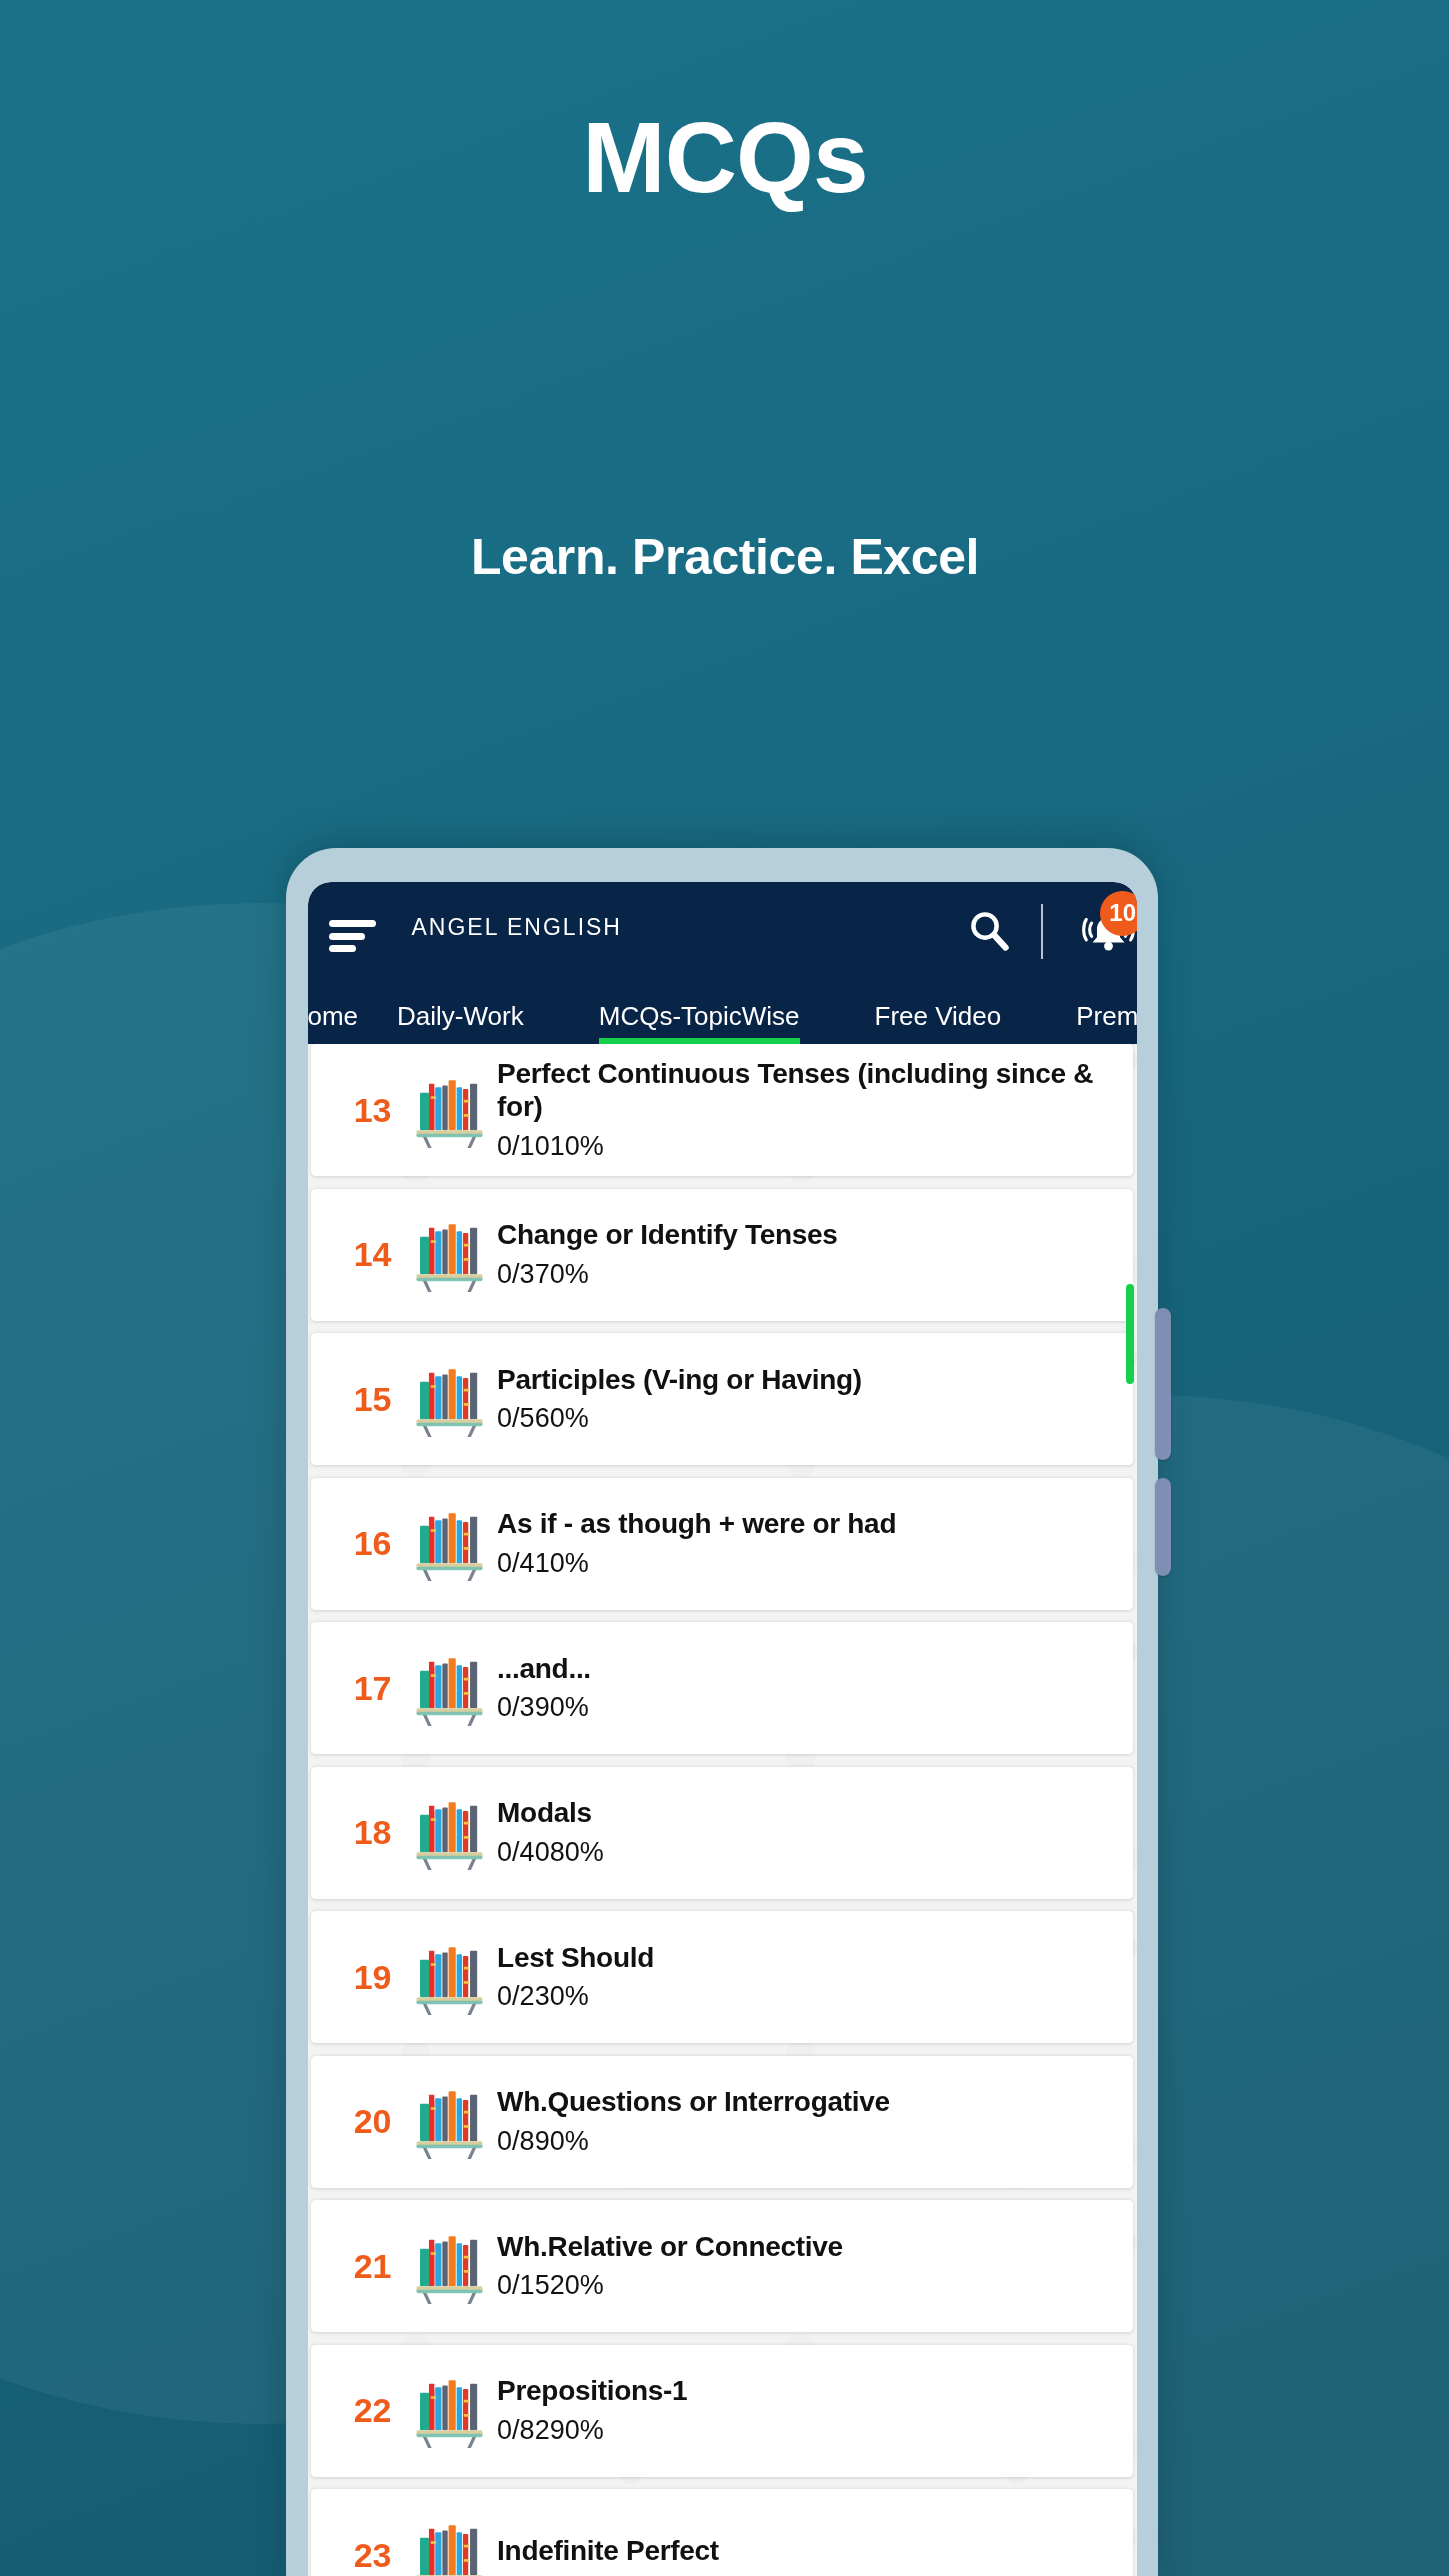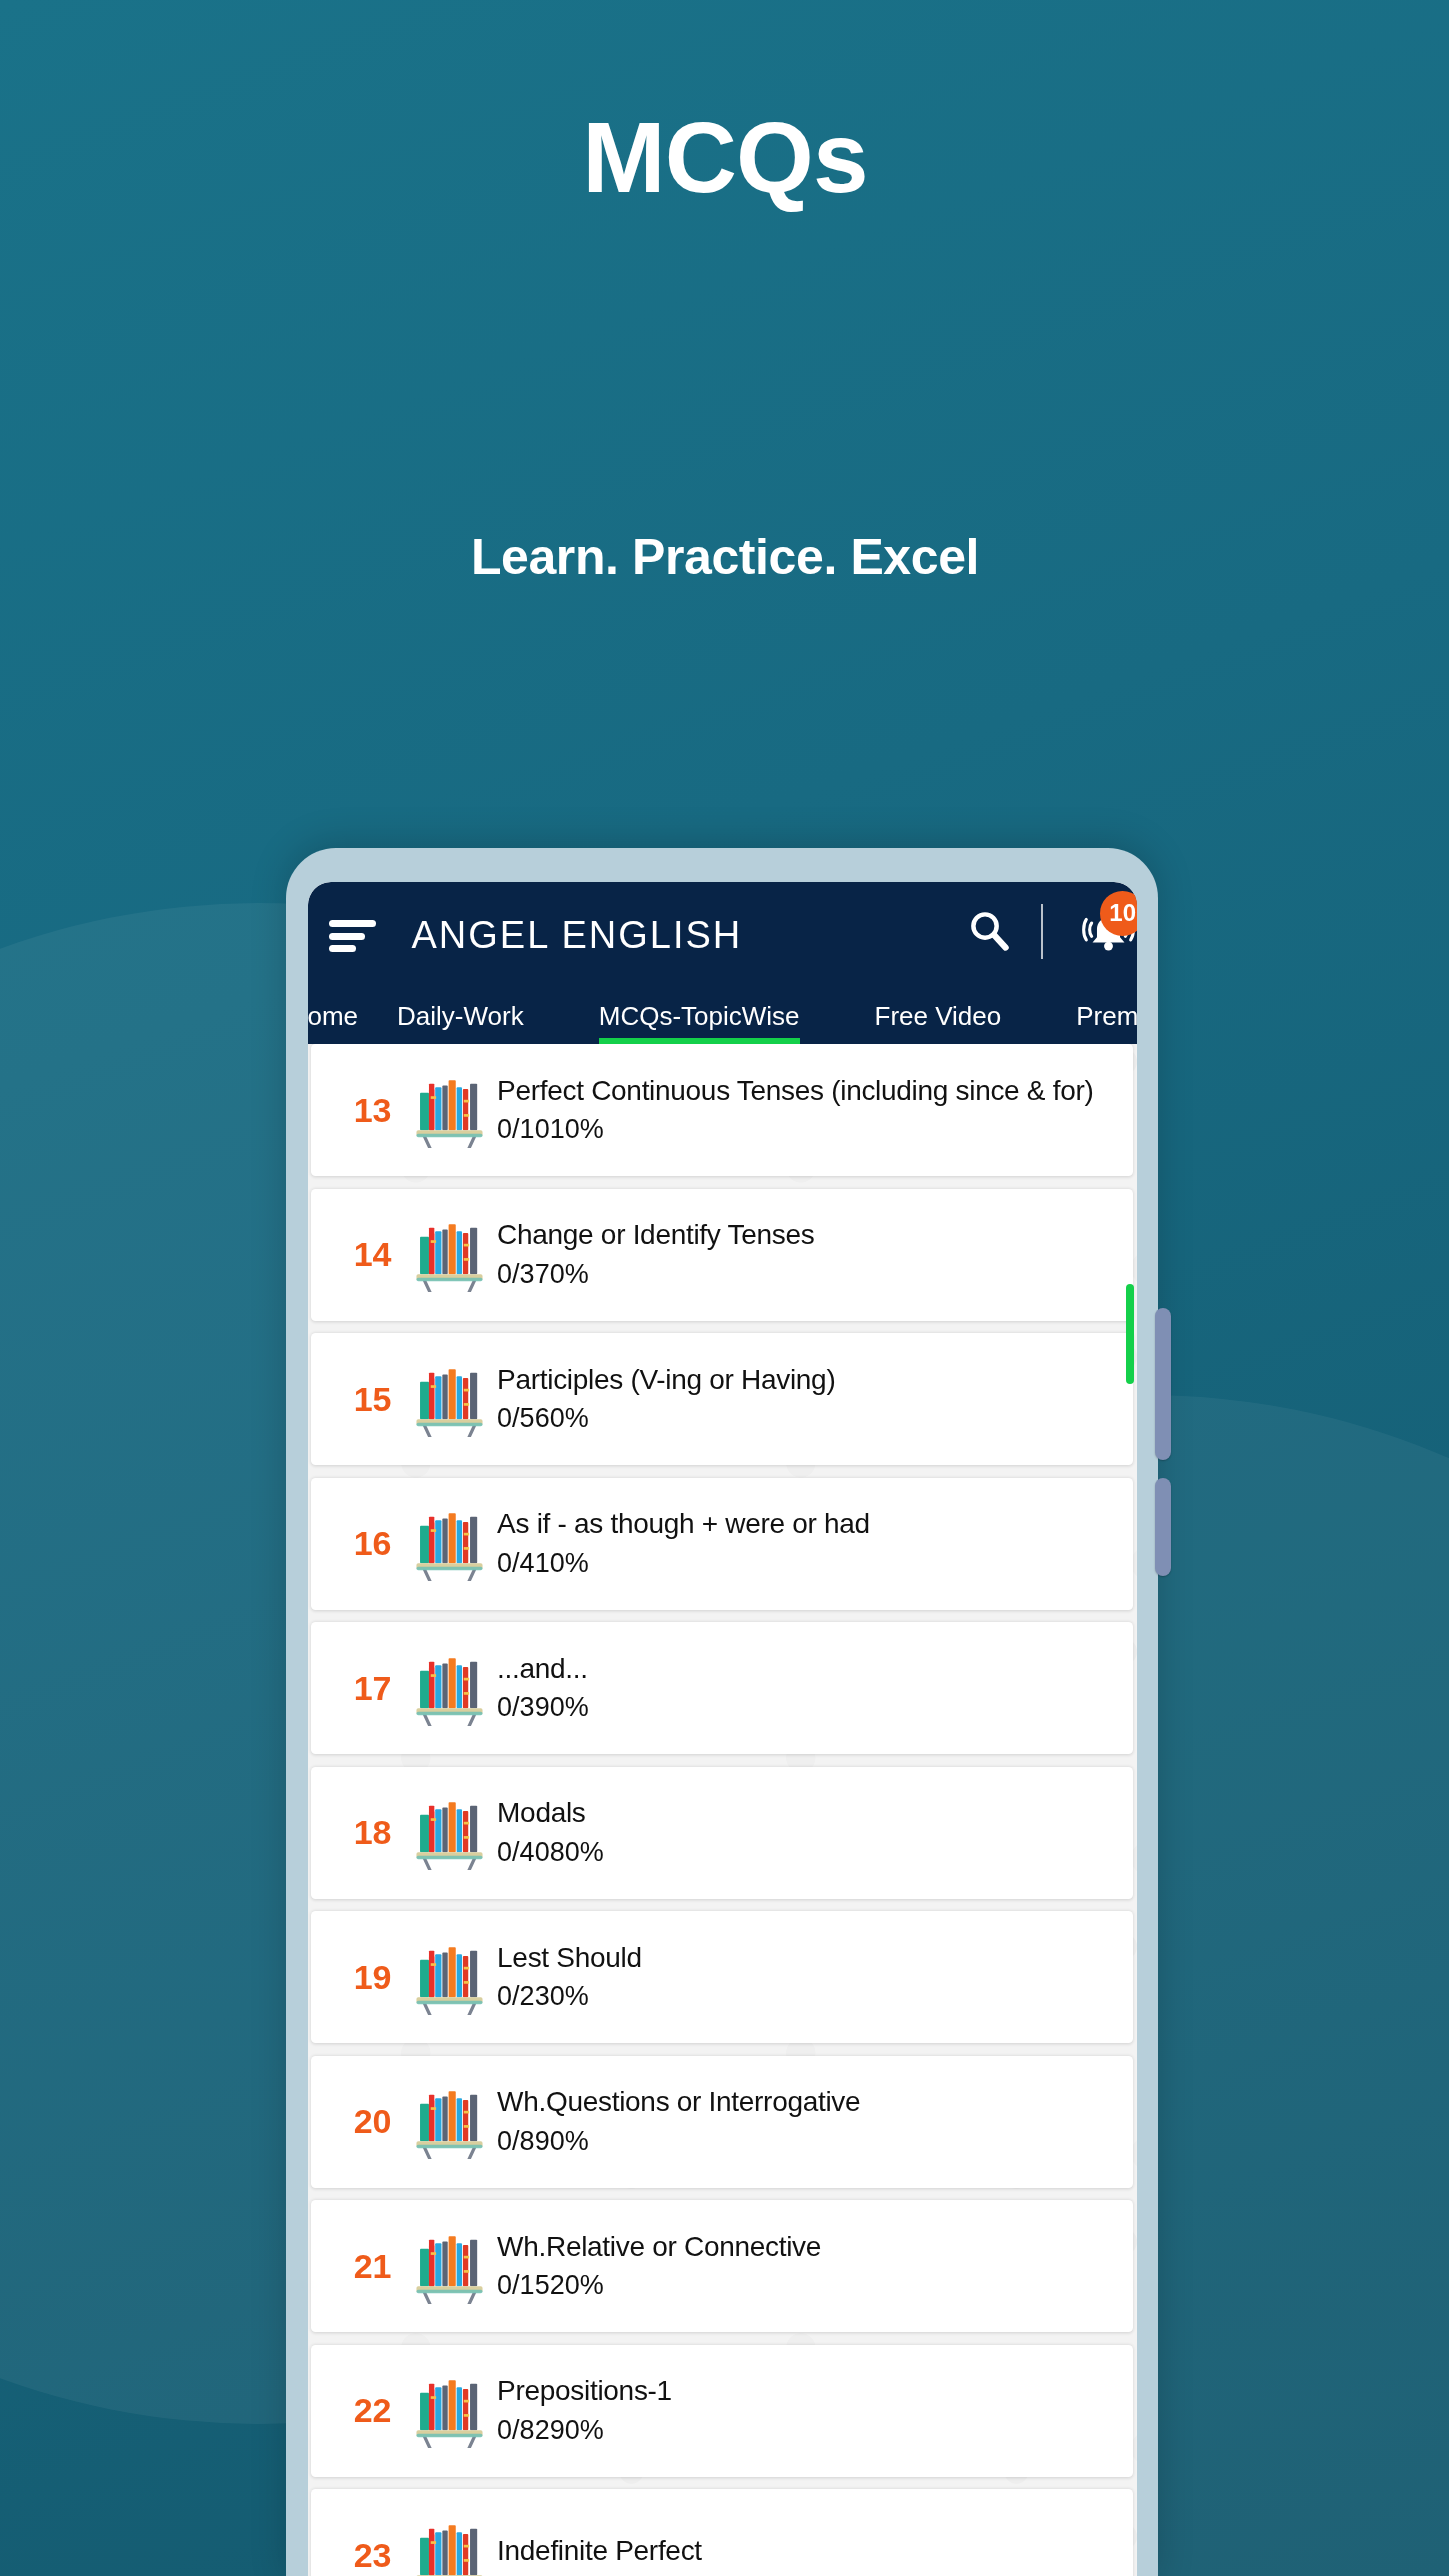--- a/index.html
+++ b/index.html
@@ -35,21 +35,21 @@
     background:#ffffff;border-radius:23px 23px 0 0;overflow:hidden;}
 
   
   .appbar{position:relative;height:98px;background:#082447;
     border-radius:23px 23px 0 0;}
   .hamburger{position:absolute;left:21.5px;top:38px;width:47px;height:27px;}
   .hamburger i{display:block;height:7.2px;border-radius:3.6px;background:#fff;margin-bottom:5.4px;}
   .hamburger i:nth-child(1){width:47px;}
   .hamburger i:nth-child(2){width:36px;}
   .hamburger i:nth-child(3){width:27px;}
-  .app-title{position:absolute;left:104px;top:32px;color:#fff;font-size:38px;
+  .app-title{position:absolute;left:104px;top:32px;color:#fff;font-size:23px;
     letter-spacing:2px;font-weight:400;}
   .search-icon{position:absolute;left:660px;top:27px;width:43px;height:43px;}
   .divider{position:absolute;left:733px;top:21.5px;width:2.7px;height:55px;
     background:rgba(255,255,255,.72);}
   .bell-wrap{position:absolute;left:773px;top:23px;width:55px;height:52px;}
   .badge{position:absolute;left:19.7px;top:-14.3px;min-width:45px;height:45px;
     border-radius:22.4px;background:#ef5b1a;color:#fff;font-size:24px;font-weight:bold;
     display:flex;align-items:center;justify-content:center;padding:0 3.6px;box-sizing:border-box;}
 
   
@@ -71,21 +71,21 @@
       radial-gradient(circle at 18% 76%, rgba(0,0,0,.035) 0 16px, transparent 17px),
       radial-gradient(circle at 84% 84%, rgba(0,0,0,.04) 0 11.6px, transparent 12.5px);
     background-size:385px 295px;}
   .card{position:relative;margin:0 3.6px 12.5px 3.6px;background:#fff;border-radius:4.5px;
     box-shadow:0 0.9px 3.6px rgba(0,0,0,.14);display:flex;align-items:center;
     min-height:114px;padding:9px 0;}
   .card .num{width:77px;flex:none;text-align:center;color:#ef5b1a;
     font-size:34px;font-weight:bold;padding-left:23px;}
   .shelf{width:77px;height:75px;flex:none;margin-right:9px;}
   .card .body{flex:1;padding-right:14.3px;}
-  .card .title{color:#111;font-size:28px;font-weight:normal;line-height:1.16;
+  .card .title{color:#111;font-size:28px;font-weight:bold;line-height:1.16;
     letter-spacing:-0.3px;}
   .card .meta{display:flex;align-items:flex-end;justify-content:flex-start;margin-top:7.2px;}
   .card .count{color:#111;font-size:27px;}
   .card .pct{color:#111;font-size:27px;}
   .scroll-thumb{position:absolute;right:2.7px;top:240px;width:8px;height:100px;
     border-radius:4.5px;background:#14d04a;}
 </style>
 </head>
 <body>
 

